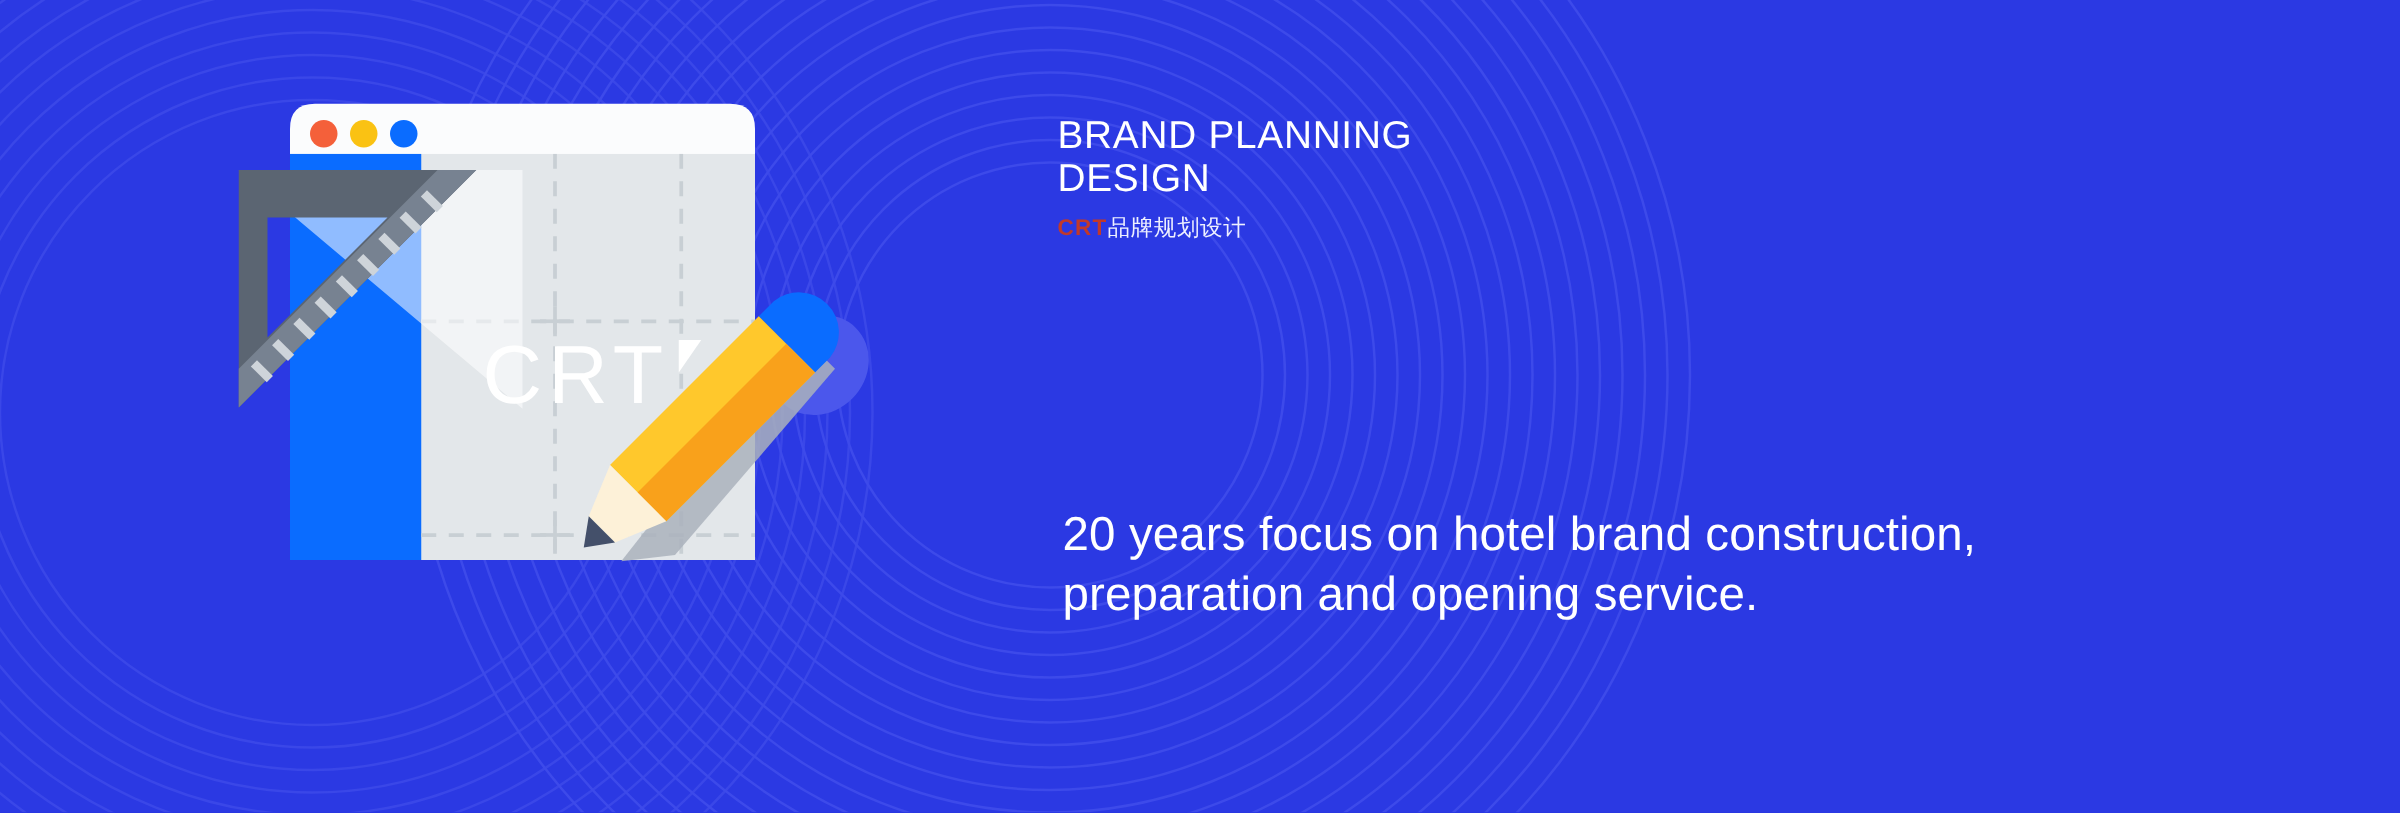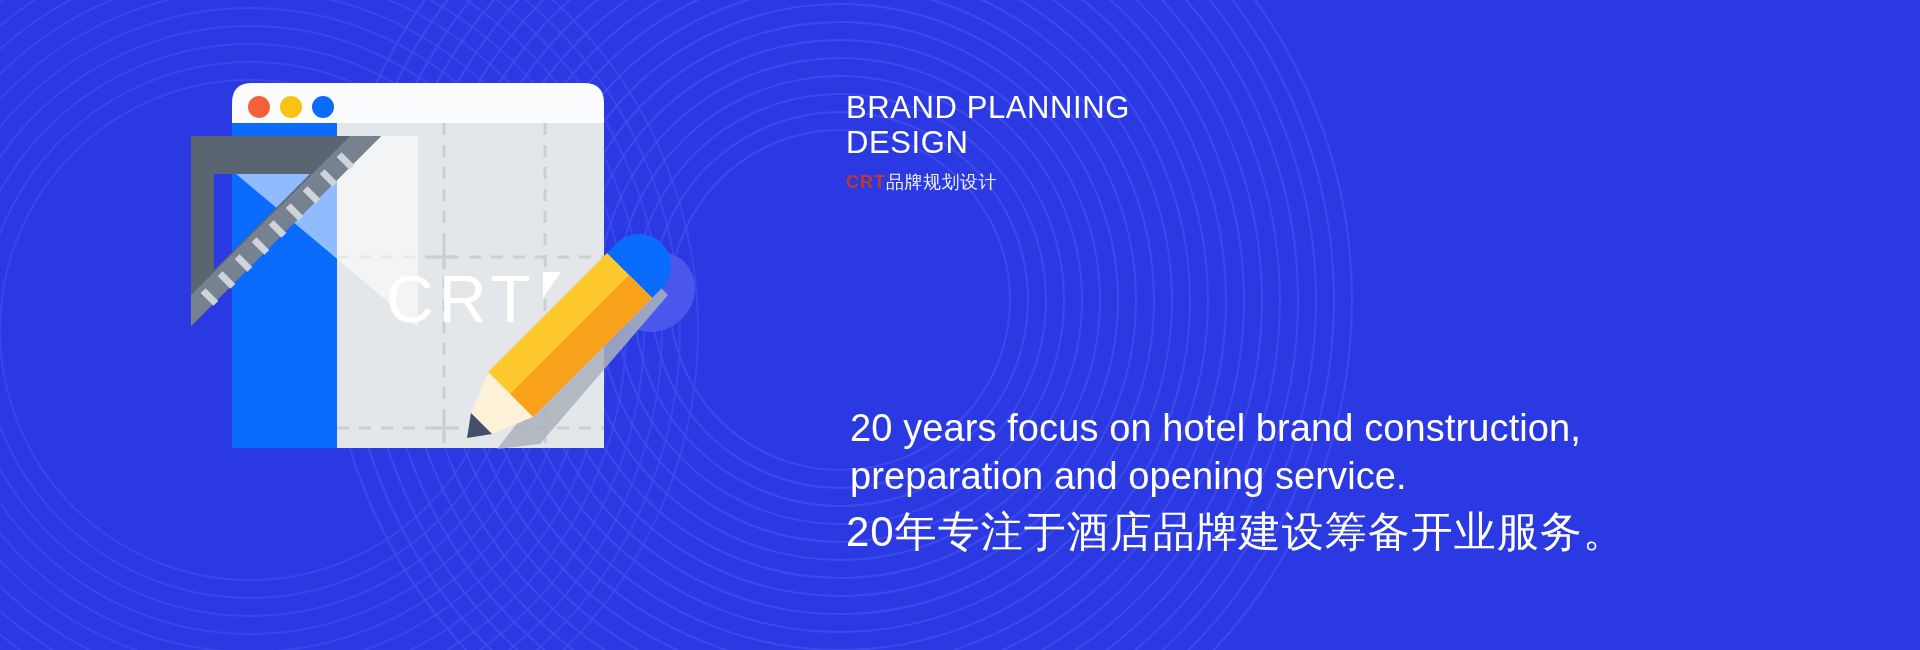--- a/index.html
+++ b/index.html
@@ -184,16 +184,15 @@
     <div class="eyebrow">BRAND PLANNING
 DESIGN</div>
 
     <div class="sub">
       <span class="crt">CRT</span><span class="cn">品牌规划设计</span>
     </div>
 
     <div class="tagline-en">20 years focus on hotel brand construction,
 preparation and opening service.</div>
 
-    <div class="tagline-cn">20年专注于酒店品牌建设筹备开业服务。</div>
   </div>
 
 </div>
 
 </body></html>

